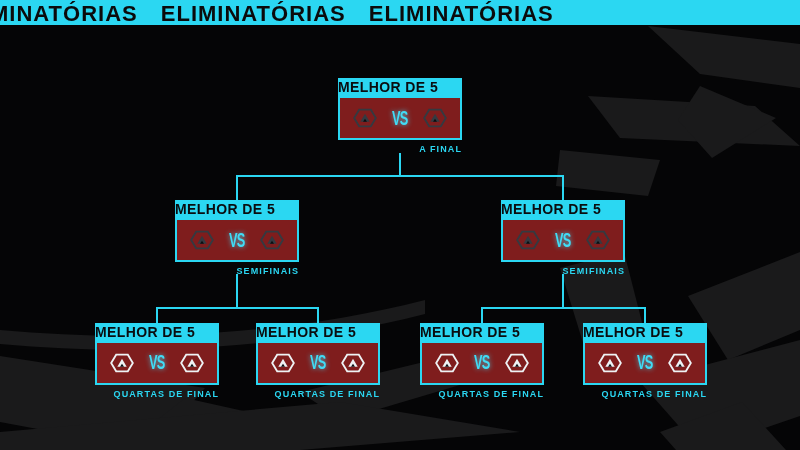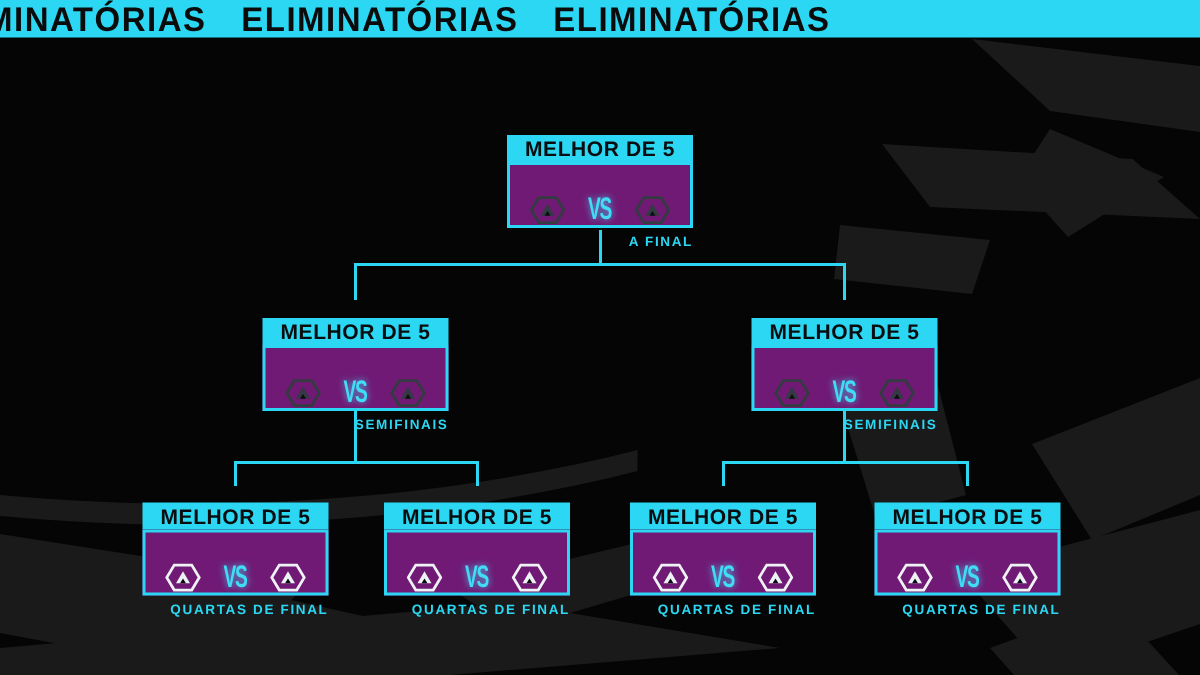--- a/index.html
+++ b/index.html
@@ -24,26 +24,26 @@
     color:#0b0b0c;
     transform:scaleY(1.04);transform-origin:top left;
   }
   
   #connectors{position:absolute;inset:0;pointer-events:none;}
   
   .match{position:absolute;width:124px;}
   .match-header{
     height:18px;line-height:18px;background:var(--accent,#2BD7F2);
     color:#0a0d10;font-size:14px;font-weight:900;letter-spacing:.4px;
-    text-align:center;transform-origin:center;margin-top:12px;
+    text-align:left;transform-origin:center;
   }
   .match-body{
     box-sizing:border-box;height:44px;
-    background:#701a75;border:2px solid var(--accent,#2BD7F2);
-    display:flex;align-items:flex-end;justify-content:space-between;
+    background:#7f1d1d;border:2px solid var(--accent,#2BD7F2);
+    display:flex;align-items:center;justify-content:space-between;
     padding:0 13px;
   }
   .vs{
     display:inline-block;
     font-size:16px;font-weight:900;color:#41dcf6;
     transform:scale(.8,1.3);
     text-shadow:0 0 5px rgba(65,220,246,.85);
     letter-spacing:-1px;
   }
   .hex{display:inline-flex;width:24px;height:20px;}

